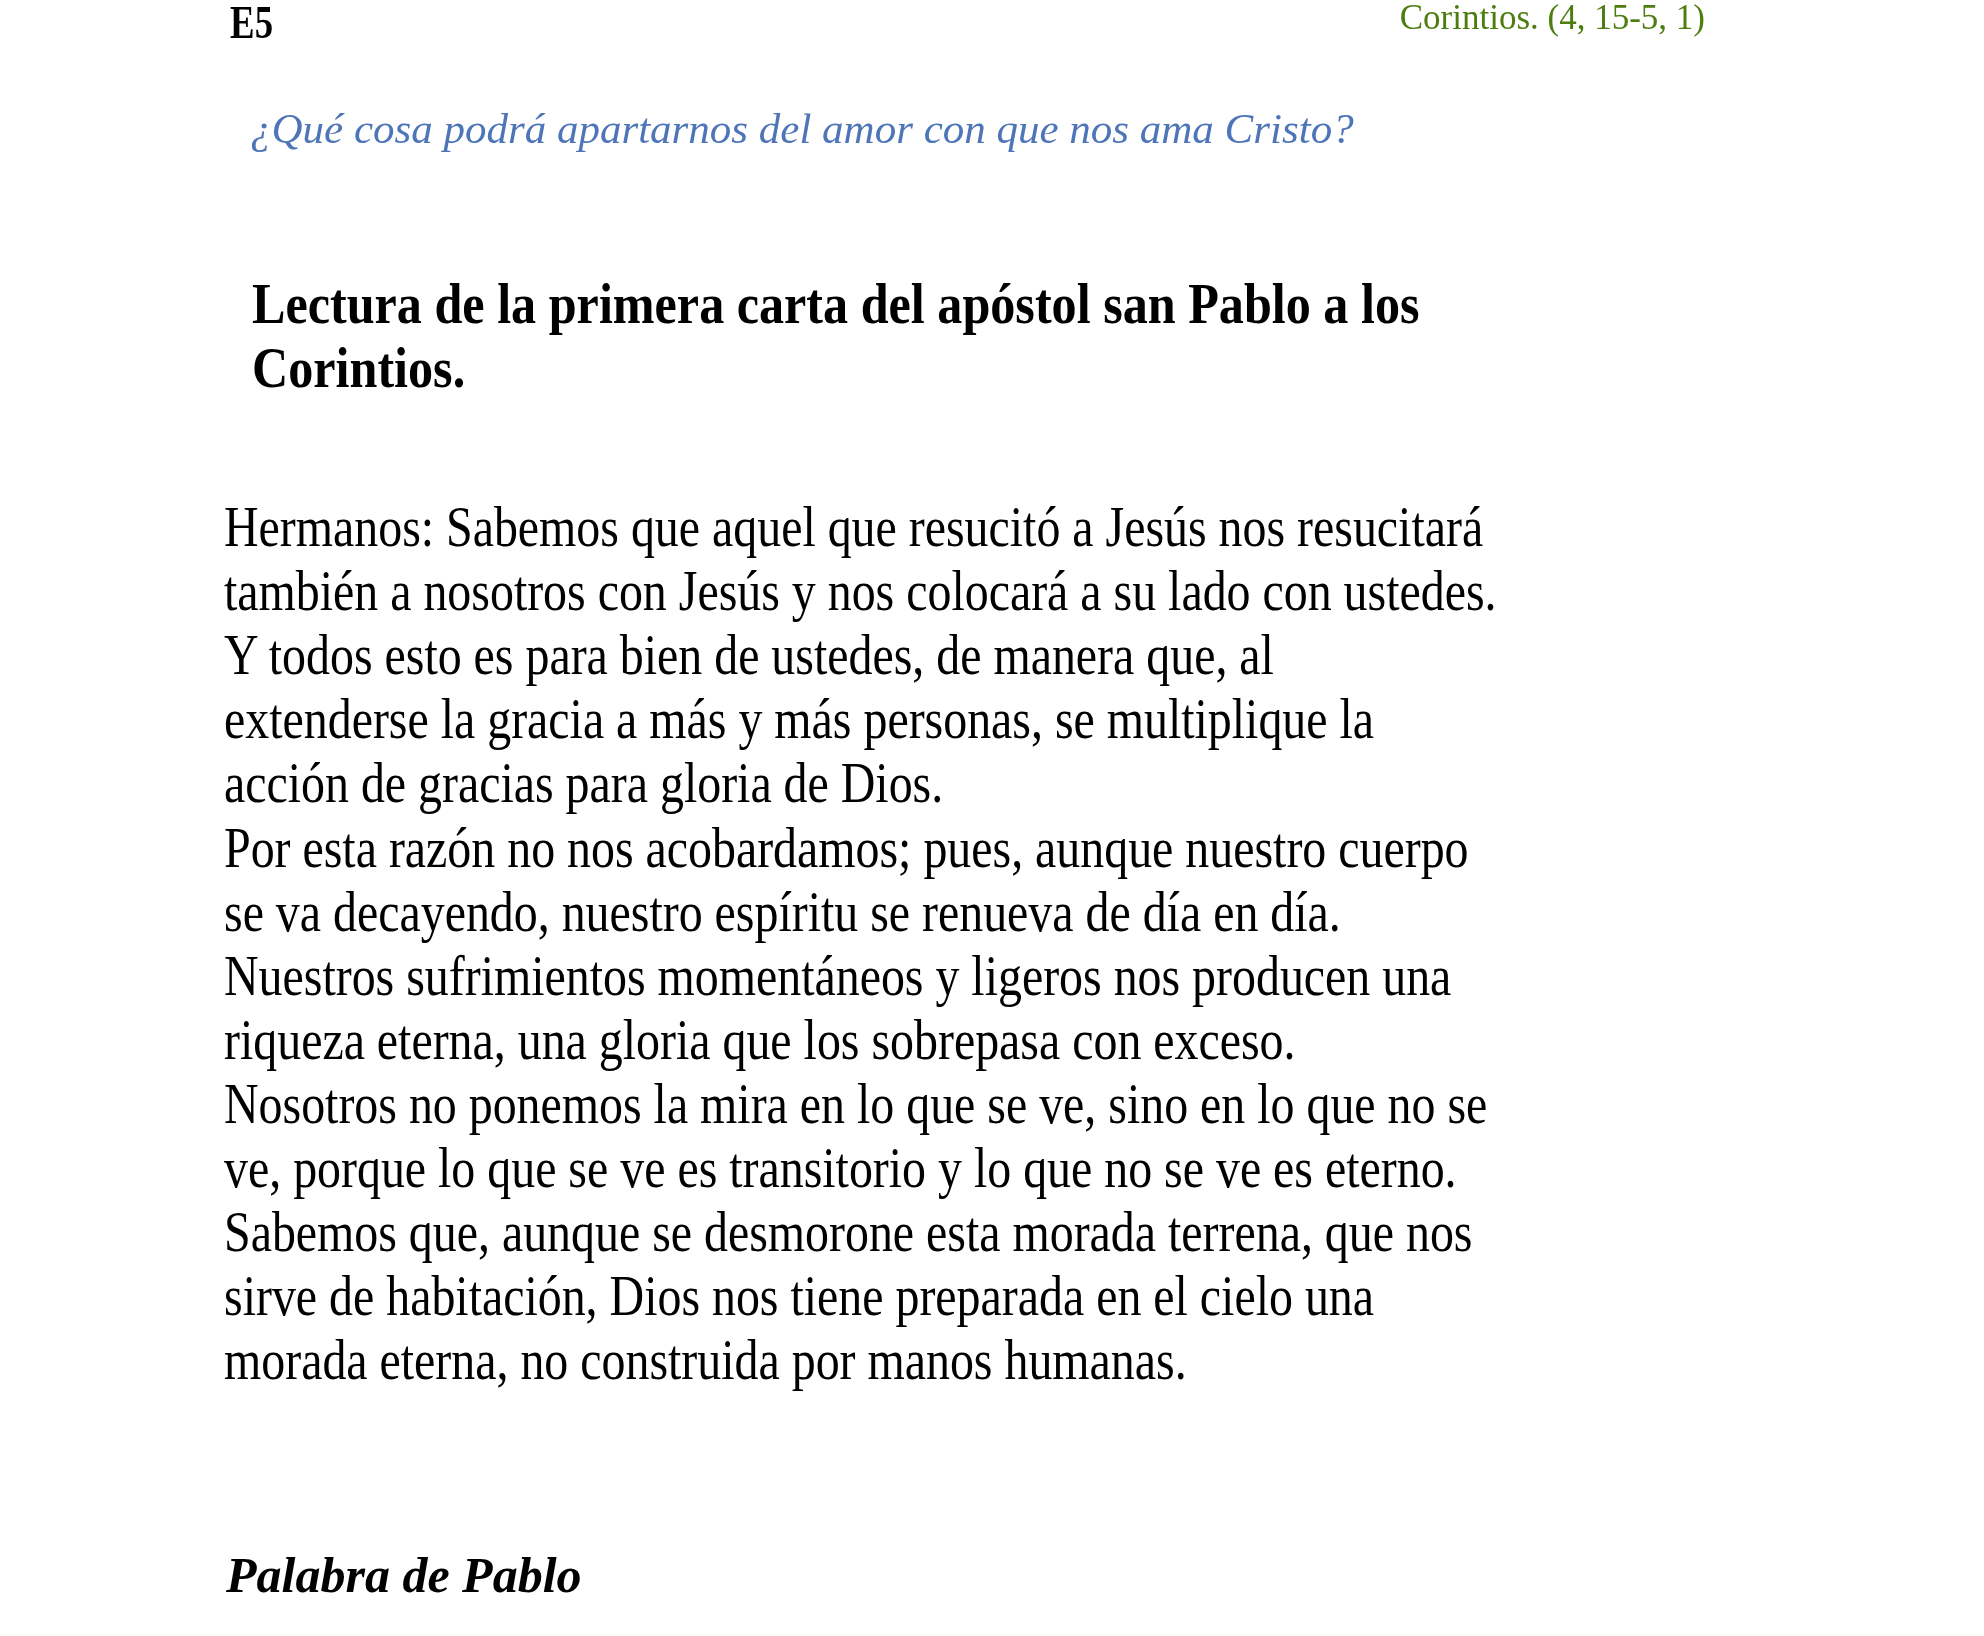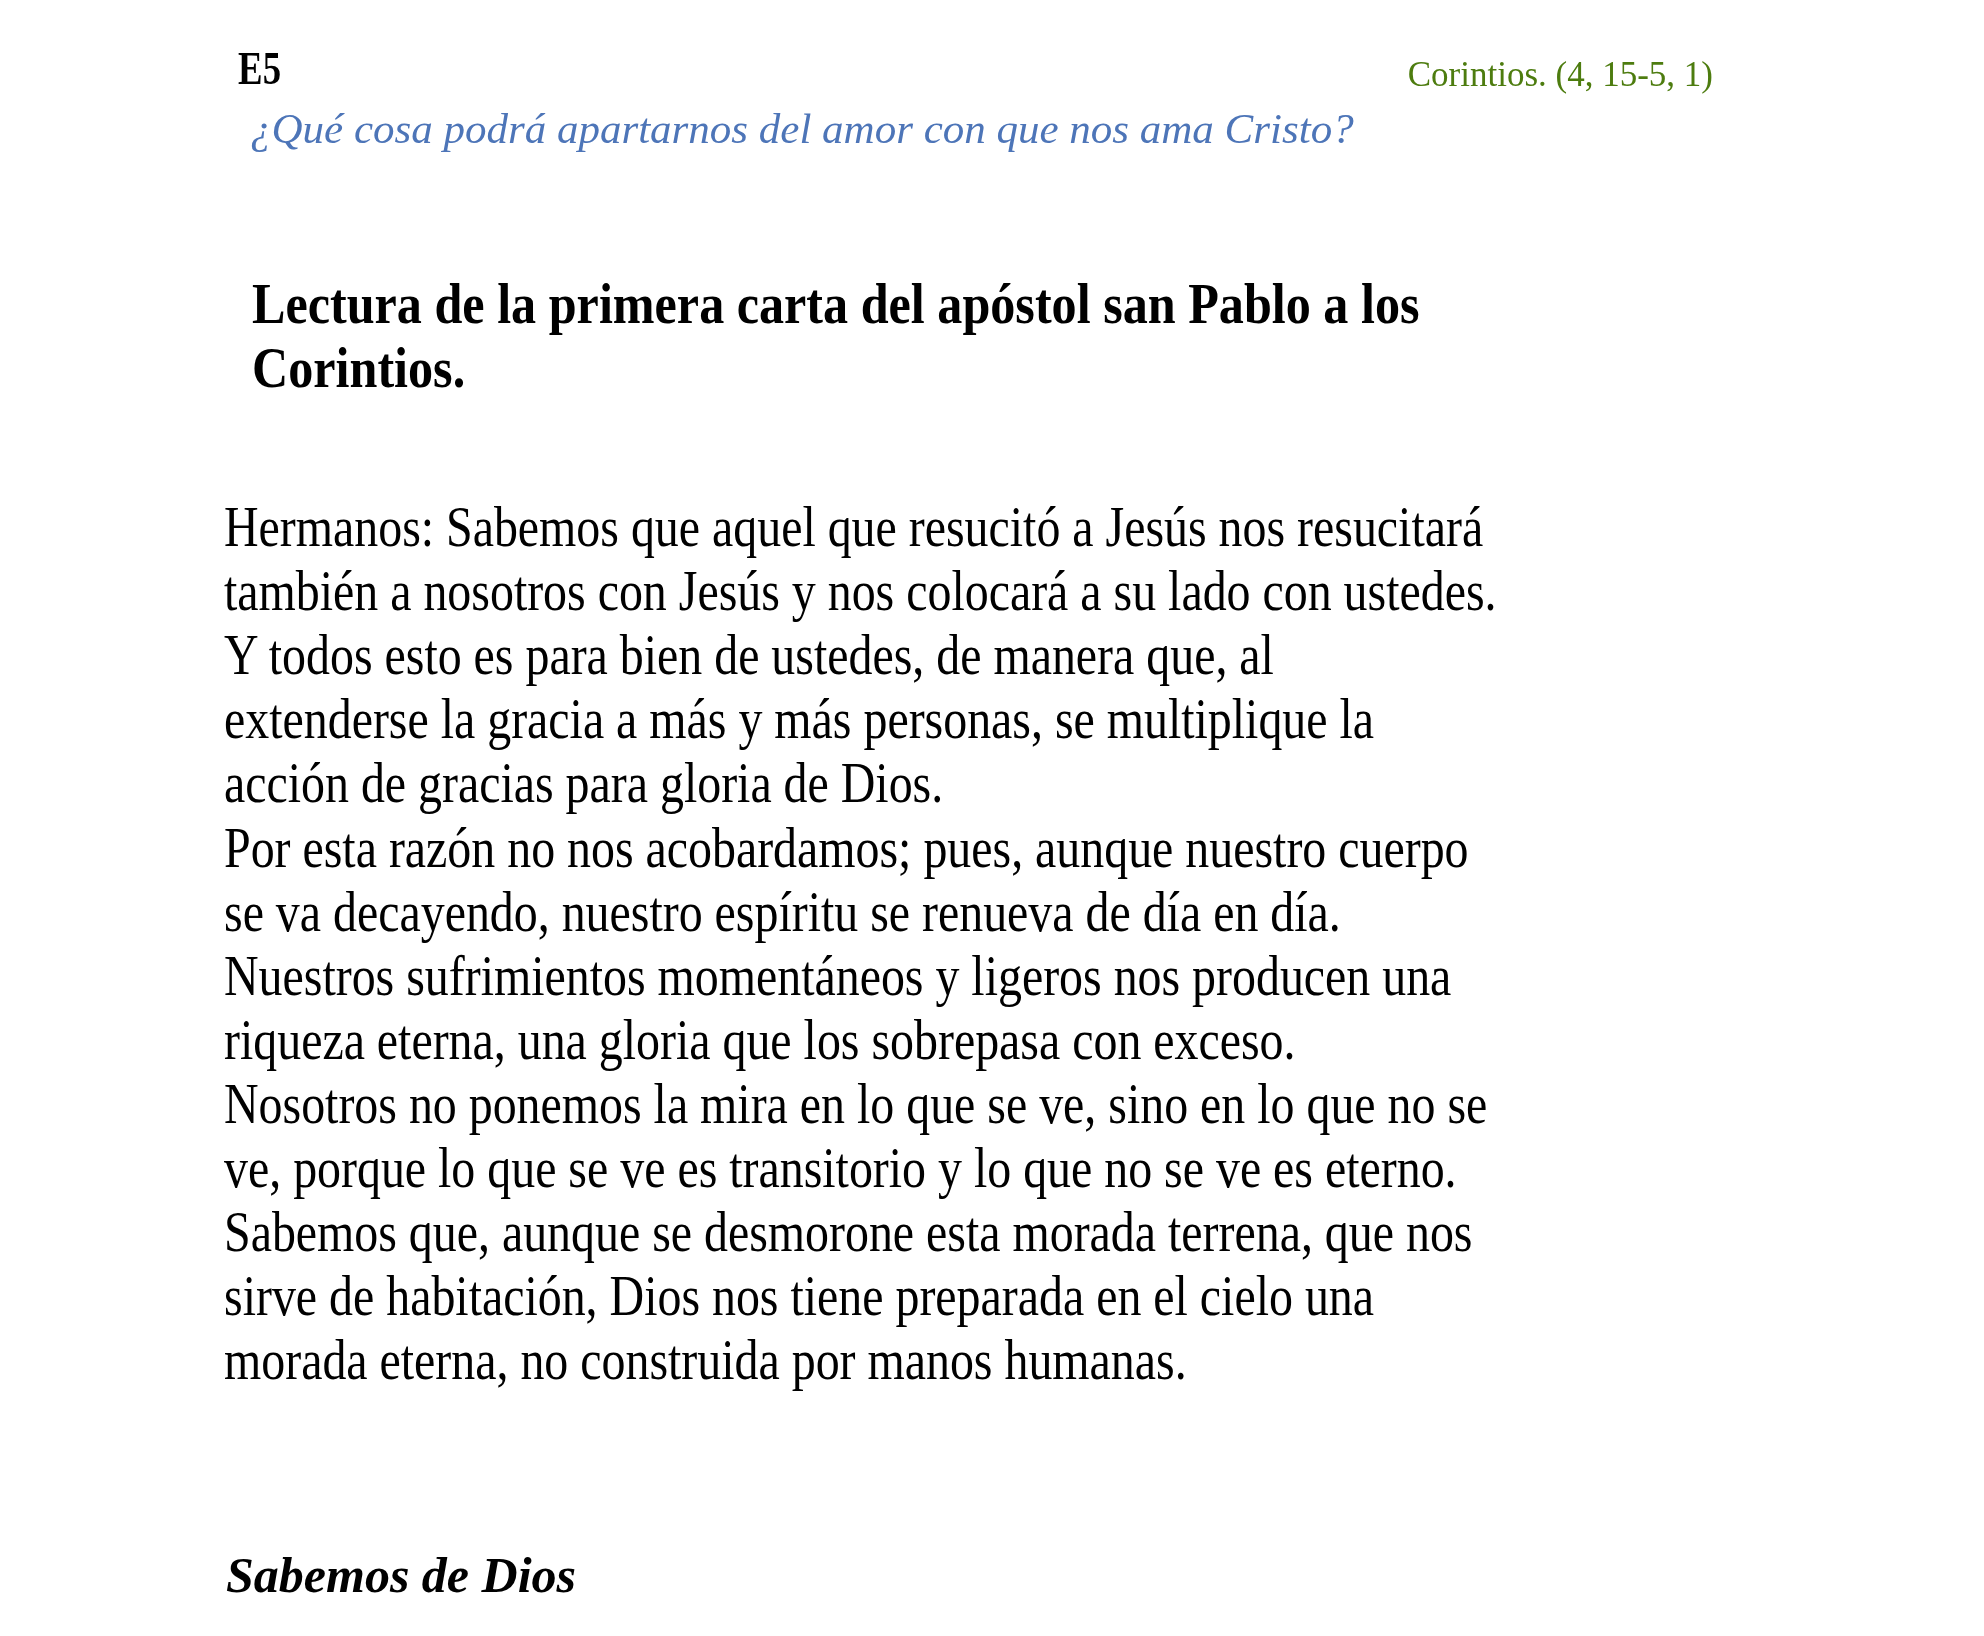--- a/index.html
+++ b/index.html
@@ -18,26 +18,26 @@
     position: relative;
     width: 1984px;
     height: 1636px;
     box-sizing: border-box;
     padding: 0;
   }
 
   
   .header {
     position: absolute;
-    left: 8px;
+    left: 0;
     top: 0;
     width: 1845px;
     height: 92px;
     display: flex;
-    align-items: flex-end;
+    align-items: flex-start;
     justify-content: space-between;
     padding: 0 140px 0 230px;
     box-sizing: border-box;
   }
   .header-code {
     font-family: "Liberation Serif", "DejaVu Serif", serif;
     font-weight: bold;
     font-size: 46px;
     letter-spacing: 0.3px;
     transform: scaleX(0.80);
@@ -137,15 +137,15 @@
     <span class="line">se va decayendo, nuestro espíritu se renueva de día en día.</span>
     <span class="line">Nuestros sufrimientos momentáneos y ligeros nos producen una</span>
     <span class="line">riqueza eterna, una gloria que los sobrepasa con exceso.</span>
     <span class="line">Nosotros no ponemos la mira en lo que se ve, sino en lo que no se</span>
     <span class="line">ve, porque lo que se ve es transitorio y lo que no se ve es eterno.</span>
     <span class="line">Sabemos que, aunque se desmorone esta morada terrena, que nos</span>
     <span class="line">sirve de habitación, Dios nos tiene preparada en el cielo una</span>
     <span class="line">morada eterna, no construida por manos humanas.</span>
   </div>
 
-  <div class="closing">Sabemos de Dios</div>
+  <div class="closing">Palabra de Pablo</div>
 
 </div>
 
 </body></html>

